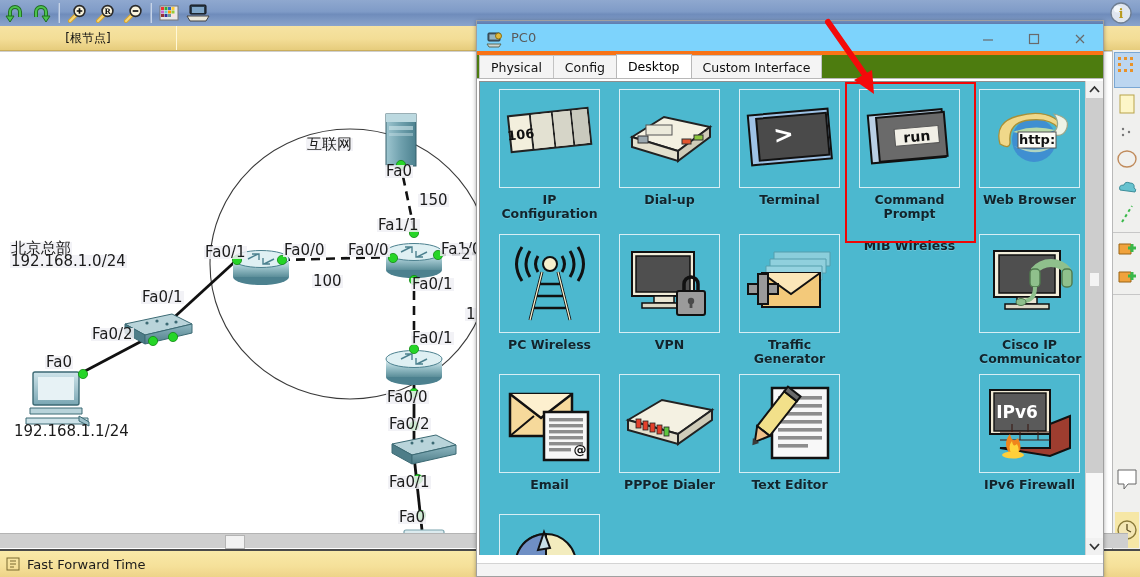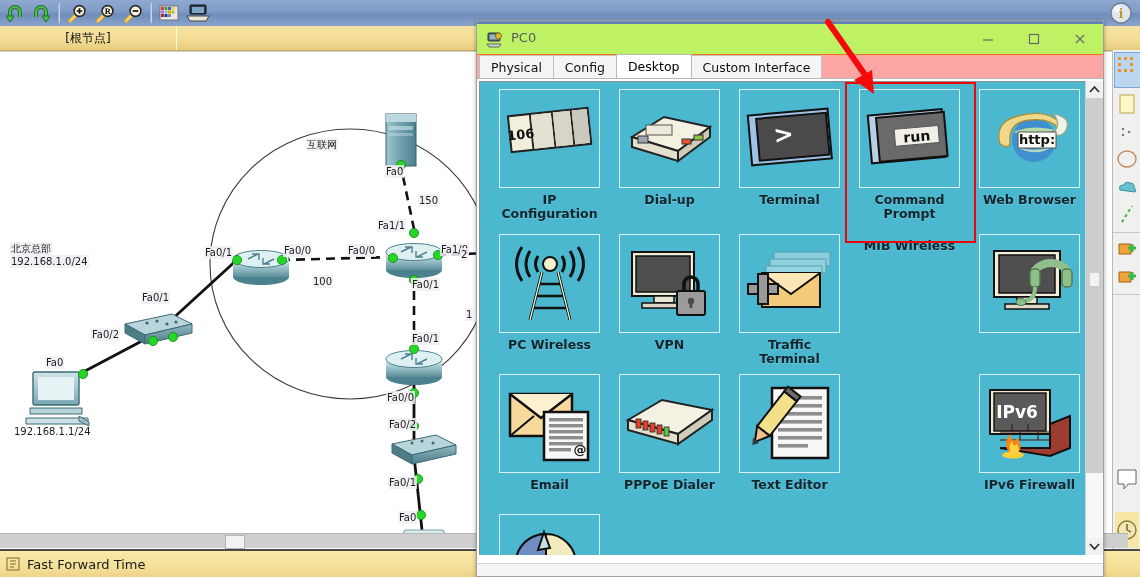--- a/index.html
+++ b/index.html
@@ -32,21 +32,21 @@
   .hdr-cell.c1{width:176px;justify-content:center;}
   .hdr-cell.c2{width:251px;}
   .hdr-cell.c3{width:60px;border-right:none;}
 
   #pt-canvas{
     position:absolute;left:0;top:51px;width:1140px;height:488px;background:#ffffff;
     border-top:1px solid #cfcfcf;
   }
   #topo-svg{position:absolute;left:0;top:0;}
   .topo-label{
-    position:absolute;font-family:"DejaVu Sans",sans-serif;font-size:10px;color:#1b1b1b;
+    position:absolute;font-family:"DejaVu Sans",sans-serif;font-size:15px;color:#1b1b1b;
     background:rgba(240,240,245,0.85);padding:0 1px;white-space:nowrap;line-height:13px;
   }
   .topo-label.plain{background:transparent;}
 
   #pt-hscroll{
     position:absolute;left:0;top:533px;width:1128px;height:14px;background:#cfcfcf;
     border-top:1px solid #b4b4b4;
   }
   #pt-hscroll .thumb{position:absolute;left:225px;top:1px;width:18px;height:12px;background:#f2f2f2;border:1px solid #b4b4b4;}
   #pt-status{
@@ -67,33 +67,33 @@
   .rs-cell{position:absolute;left:2px;width:24px;height:26px;}
   .rs-div{position:absolute;left:0;width:27px;height:1px;background:#c7c7c7;}
 
   
   #pc-win{
     position:absolute;left:476px;top:20px;width:628px;height:557px;
     background:#ffffff;border:1px solid #a0a0a0;box-shadow:0 1px 4px rgba(0,0,0,.35);
     box-sizing:border-box;
   }
   #pc-title{
-    position:absolute;left:0;top:0;width:100%;height:34px;background:#bef264;
-    border-bottom:1px solid #f97316;box-sizing:border-box;
+    position:absolute;left:0;top:0;width:100%;height:34px;background:#7dd3fc;
+    border-bottom:4px solid #f97316;box-sizing:border-box;
   }
   #pc-title .tbar-top{position:absolute;left:0;top:0;width:100%;height:3px;
     background:linear-gradient(to bottom,#6e8bba,#5f7dae);}
   #pc-title .wt-icon{position:absolute;left:9px;top:9px;width:18px;height:18px;}
   #pc-title .wt-text{position:absolute;left:34px;top:9px;font-size:13px;color:#5a5a5a;
     font-family:"DejaVu Sans",sans-serif;}
   .wbtn{position:absolute;top:4px;width:46px;height:27px;cursor:default;}
   .wbtn svg{position:absolute;left:50%;top:50%;transform:translate(-50%,-50%);}
 
   #pc-tabs{
-    position:absolute;left:0;top:34px;width:100%;height:24px;background:#fca5a5;
+    position:absolute;left:0;top:34px;width:100%;height:24px;background:#4d7c0f;
     border-bottom:1px solid #b8b8b8;box-sizing:border-box;display:flex;align-items:flex-end;
     padding-left:2px;
   }
   .pc-tab{
     height:23px;line-height:23px;padding:0 11px;font-size:12.5px;color:#111;
     font-family:"DejaVu Sans",sans-serif;background:#f4f4f4;
     border:1px solid #c3c3c3;border-bottom:none;margin-right:-1px;box-sizing:border-box;
   }
   .pc-tab.active{background:#ffffff;color:#000;height:24px;line-height:24px;
     border-color:#b8b8b8;position:relative;z-index:2;}
@@ -595,41 +595,42 @@
                 <path d="M30 6 h56 v14 h-56 z" fill="#bfe0e6" stroke="#5d8a92"></path>
                 <path d="M26 13 h56 v14 h-56 z" fill="#c8e5ea" stroke="#5d8a92"></path>
                 <path d="M22 20 h56 v14 h-56 z" fill="#d2eaef" stroke="#5d8a92"></path>
               </g>
               <path d="M18 27 h58 v34 h-58 z" fill="#f3c97a" stroke="#111" stroke-width="2"></path>
               <path d="M18 27 L47 48 L76 27" fill="#fbe6b8" stroke="#111" stroke-width="2"></path>
               <rect x="4" y="38" width="30" height="10" fill="#9a9a9a" stroke="#111" stroke-width="2"></rect>
               <rect x="14" y="28" width="10" height="30" fill="#9a9a9a" stroke="#111" stroke-width="2"></rect>
             </svg>
           </div>
-          <div class="cap">Traffic Terminal</div>
+          <div class="cap">Traffic Generator</div>
         </div>
 
         <div class="app" style="left:379px;top:152px">
           <div class="cap">MIB Wireless</div>
         </div>
 
         <div class="app" style="left:499px;top:152px">
           <div class="thumb">
             <svg width="92" height="74" viewBox="0 0 92 74">
               <rect x="10" y="4" width="66" height="46" fill="#f2eedb" stroke="#111" stroke-width="2"></rect>
               <rect x="15" y="8" width="56" height="38" fill="#4f4f4f" stroke="#111" stroke-width="1.5"></rect>
               <path d="M33 50 h20 v7 h-20 z" fill="#e9e5d2" stroke="#111" stroke-width="1.5"></path>
               <path d="M21 57 h44 v5 h-44 z" fill="#ddd9c6" stroke="#111" stroke-width="1.5"></path>
               <path d="M50 24 a22 22 0 0 1 34 0" fill="none" stroke="#8fc08c" stroke-width="8"></path>
               <rect x="46" y="22" width="10" height="18" rx="4" fill="#8fc08c" stroke="#4f7a4d" stroke-width="1.4"></rect>
               <rect x="78" y="22" width="10" height="18" rx="4" fill="#8fc08c" stroke="#4f7a4d" stroke-width="1.4"></rect>
               <path d="M51 40 q0 14 -12 14" fill="none" stroke="#8fc08c" stroke-width="4"></path>
               <ellipse cx="37" cy="55" rx="5" ry="3.5" fill="#8fc08c" stroke="#4f7a4d"></ellipse>
             </svg>
           </div>
+          <div class="cap">Cisco IP Communicator</div>
         </div>
 
         <div class="app" style="left:19px;top:292px">
           <div class="thumb">
             <svg width="92" height="80" viewBox="0 0 92 80">
               <path d="M6 10 h62 v42 h-62 z" fill="#f6d99b" stroke="#111" stroke-width="2.5"></path>
               <path d="M6 10 L37 34 L68 10" fill="#fdf0cf" stroke="#111" stroke-width="2.5"></path>
               <path d="M6 52 L30 32 M68 52 L45 32" stroke="#111" stroke-width="2"></path>
               <rect x="40" y="28" width="44" height="48" fill="#f7f7f7" stroke="#111" stroke-width="2.5"></rect>
               <g fill="#8d8d8d">

